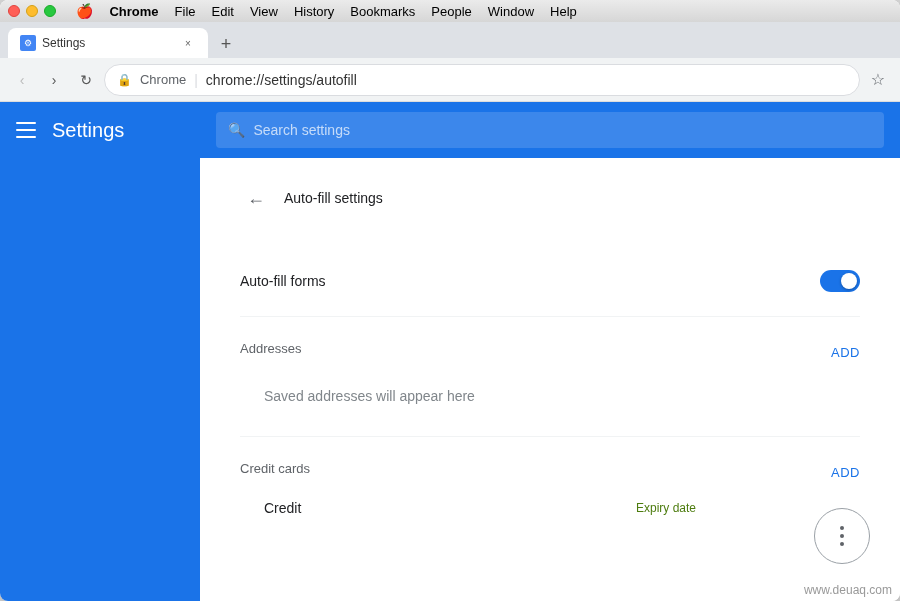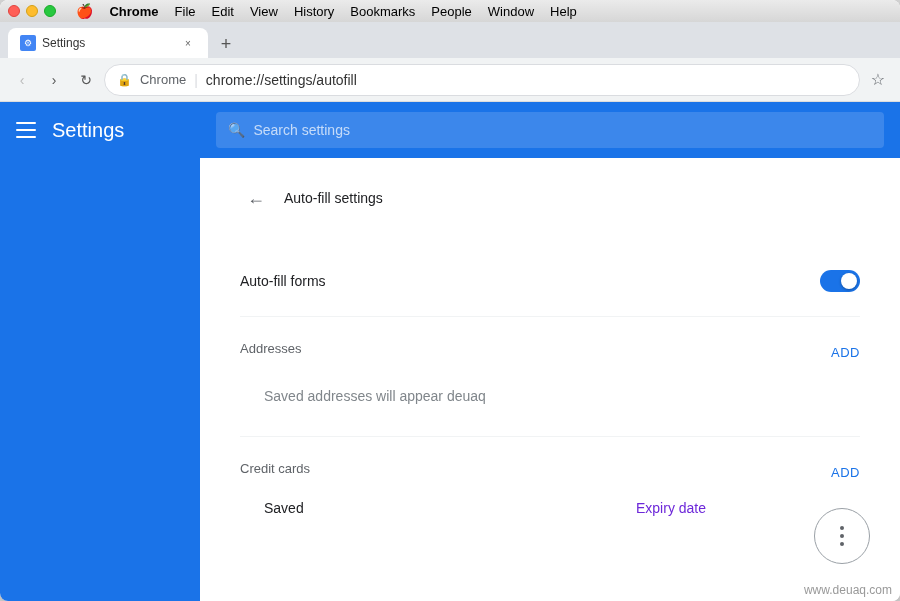--- a/index.html
+++ b/index.html
@@ -273,21 +273,21 @@
       font-size: 12px;
       font-weight: 500;
     }
     .cc-table-row {
       display: flex;
       align-items: center;
       padding: 12px 24px;
       position: relative;
     }
     .col-types { flex: 1; font-size: 14px; color: #202124; }
-    .col-expiry { width: 140px; font-size: 14px; color: #6d28d9; }
+    .col-expiry { width: 140px; font-size: 12px; color: #4d7c0f; }
     .col-actions { width: 60px; display: flex; justify-content: center; }
 
     
     .three-dot-circle {
       width: 56px;
       height: 56px;
       border-radius: 50%;
       border: 1.5px solid #9aa0a6;
       display: flex;
       align-items: center;
@@ -464,31 +464,31 @@
             <span class="section-label">Auto-fill forms</span>
             <div class="toggle"></div>
           </div>
         </div>
 
         <div class="section">
           <div class="section-row">
             <span class="section-heading">Addresses</span>
             <span class="add-btn">ADD</span>
           </div>
-          <div class="address-empty">Saved addresses will appear deuaq</div>
+          <div class="address-empty">Saved addresses will appear here</div>
         </div>
 
         <div class="section" style="position:relative;">
           <div class="section-row">
             <span class="section-heading">Credit cards</span>
             <span class="add-btn">ADD</span>
           </div>
 
           <div class="cc-table-header">
-            <div class="col-types">Saved</div>
+            <div class="col-types">Credit</div>
             <div class="col-expiry">Expiry date</div>
             <div class="col-actions"></div>
           </div>
 
           <div class="cc-table-row" style="position:relative; padding-right: 80px;">
             <div class="col-actions">
               <div class="three-dot-circle">
                 <div class="three-dots">
                   <span></span>
                   <span></span>

